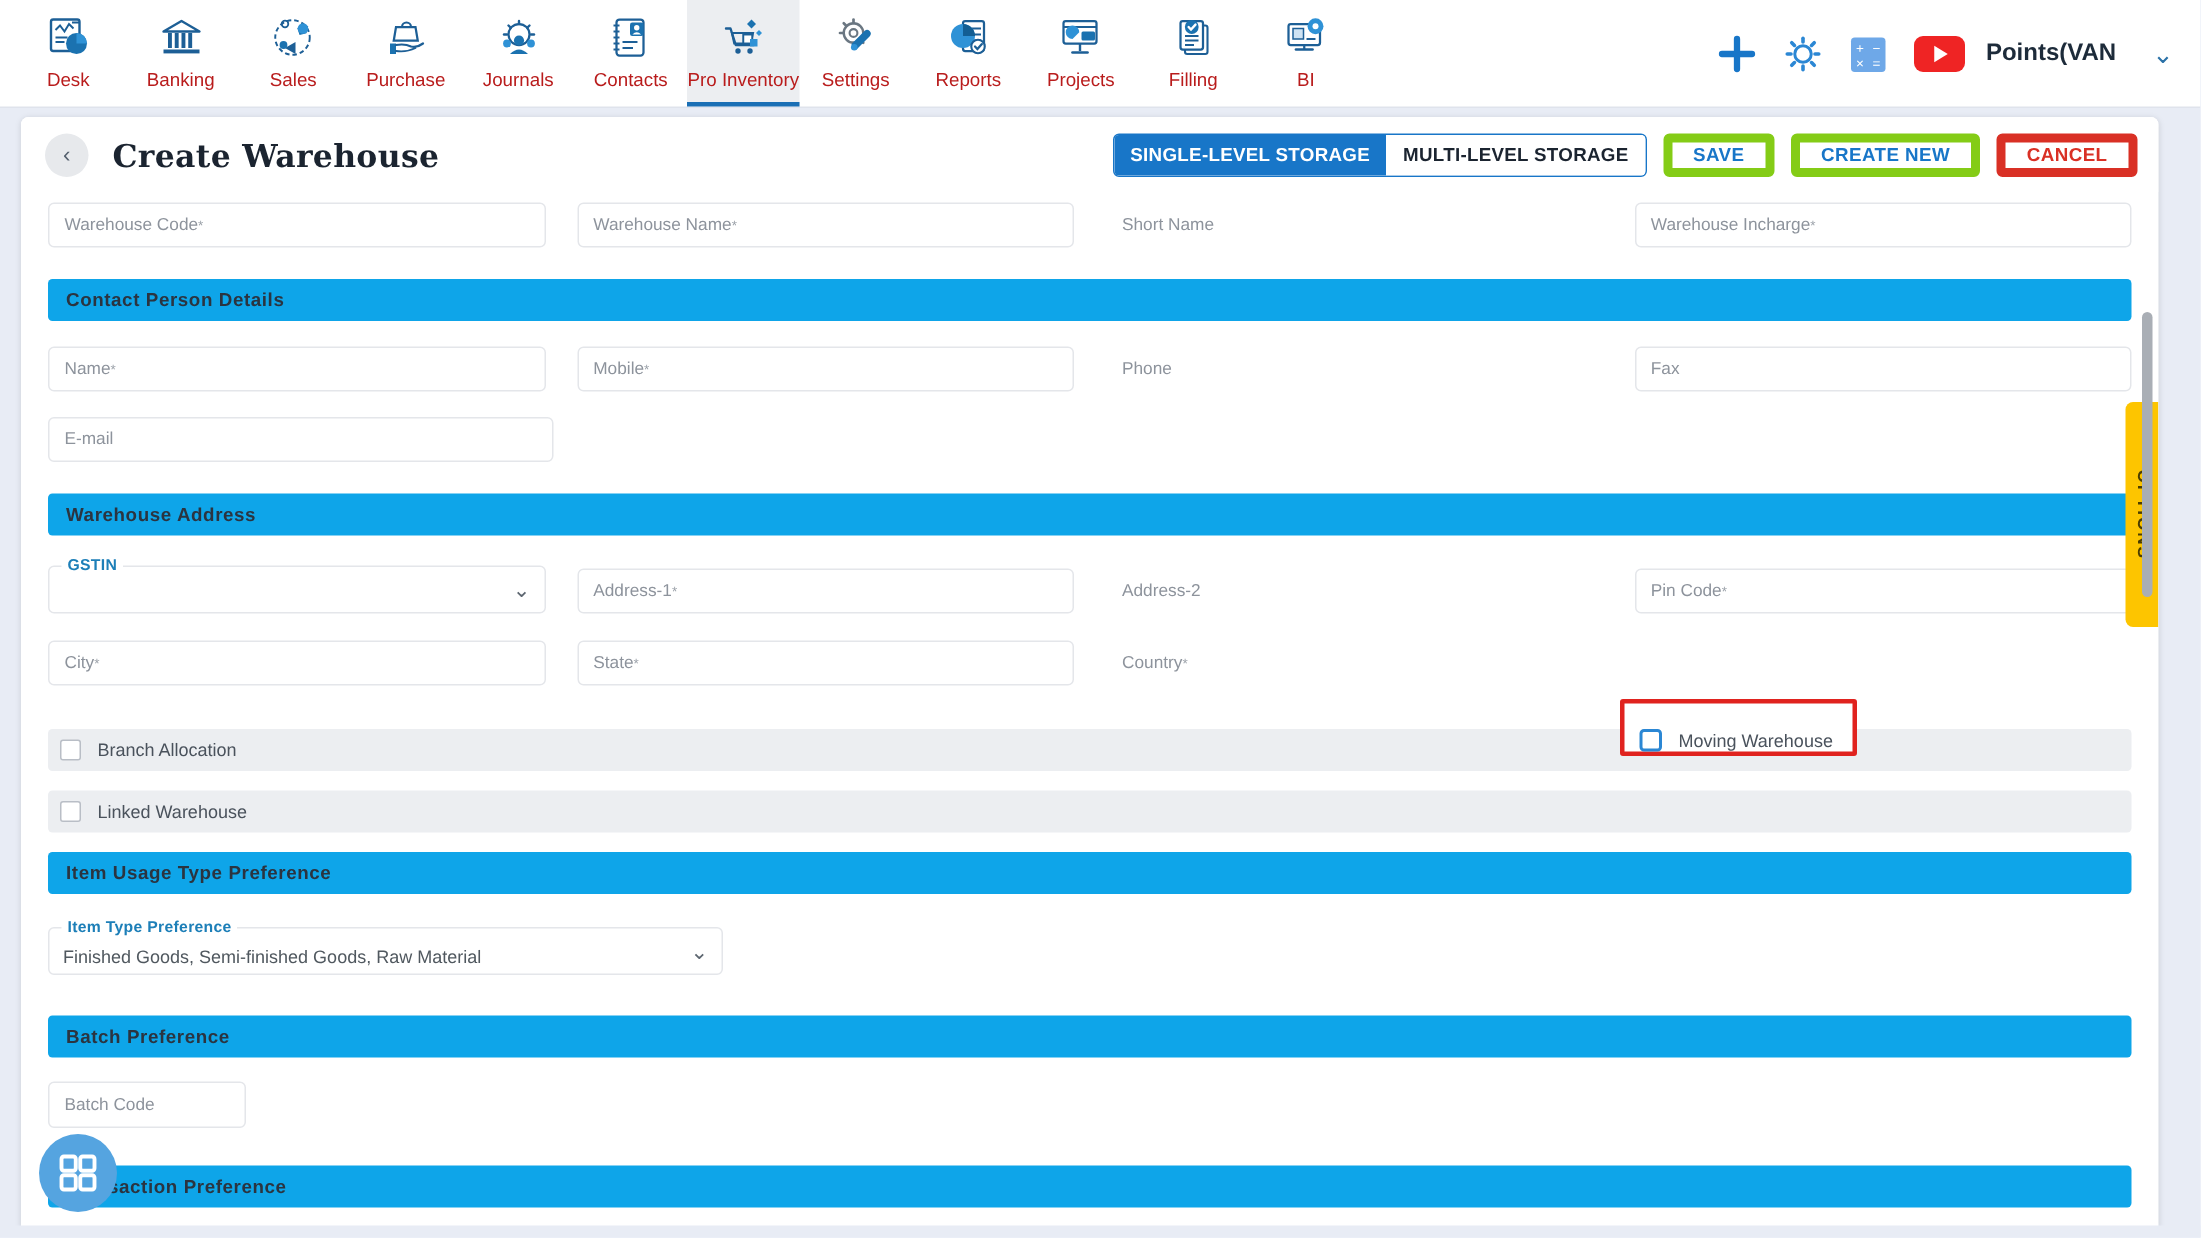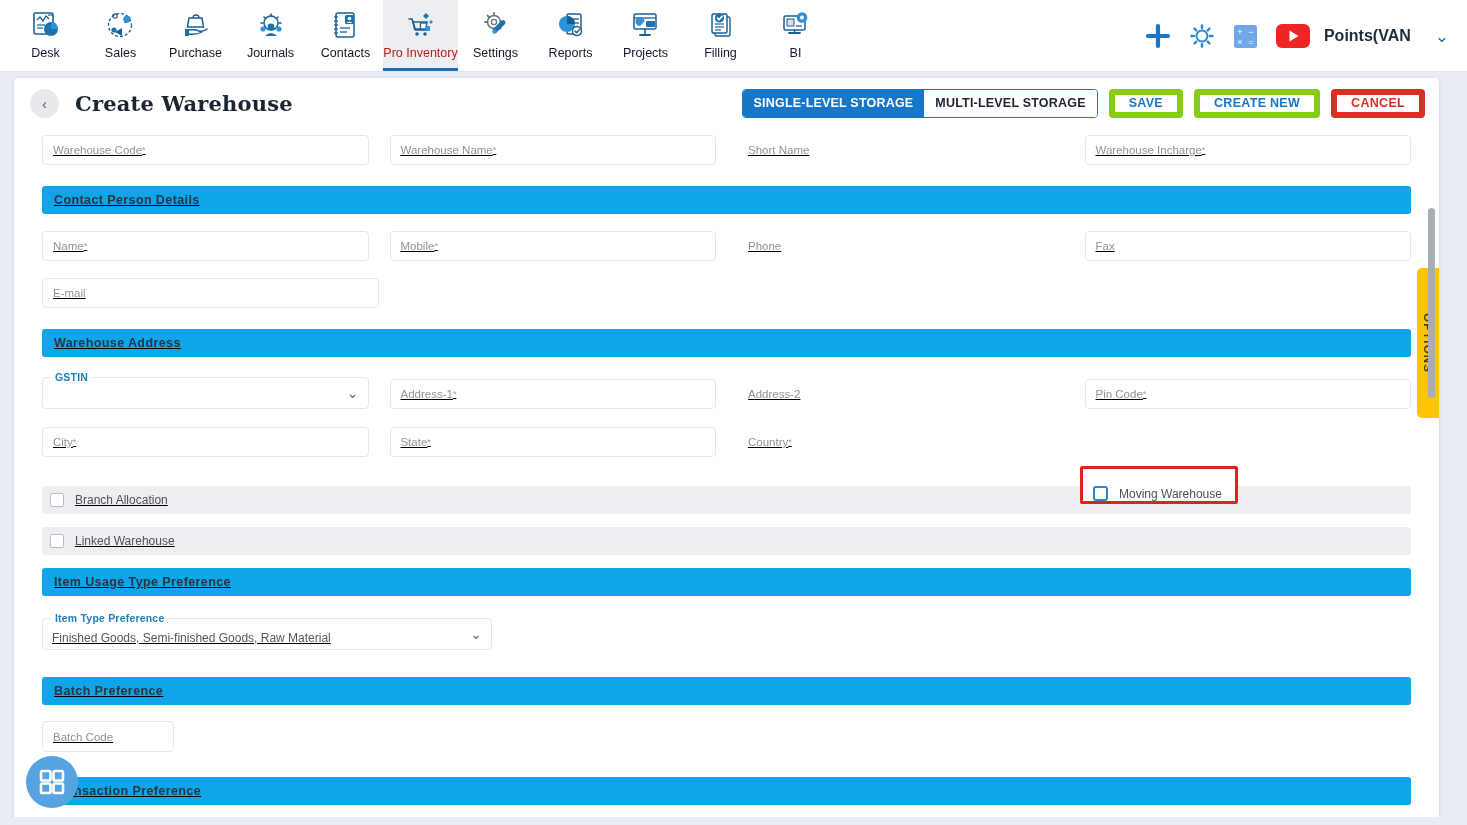--- a/index.html
+++ b/index.html
@@ -30,21 +30,21 @@
     padding-top: 7px;
     cursor: pointer;
     position: relative;
   }
   .nav-item .ni-icon {
     height: 38px; width: 42px;
     display: flex; align-items: center; justify-content: center;
   }
   .nav-item .ni-label {
     font-size: 12.5px;
-    color: #0f172a;
+    color: #b91c1c;
     margin-top: 2px;
     white-space: nowrap;
   }
   .nav-item.active { background: #eceef1; }
   .nav-item.active .ni-label { color: #b91c1c; }
   .nav-item.active::after {
     content: "";
     position: absolute; left: 0; right: 0; bottom: 0;
     height: 3px; background: #1a6fb5;
   }
@@ -122,22 +122,21 @@
     cursor: pointer;
     letter-spacing: .3px;
   }
   .obtn.danger { border-color: #d93025; color: #d93025; }
 
   
   .form-body {
     position: relative;
     height: 690px;
     overflow: hidden;
-    padding: 0 20px;
-    text-decoration: underline;
+    padding: 0 10px;
   }
   .row { display: flex; gap: 21px; padding: 0 8px; }
   .col { width: 337px; }
 
   .fld {
     height: 30px;
     border: 1px solid #e4e6ea;
     border-radius: 4px;
     background: #fff;
     display: flex;
@@ -285,20 +284,33 @@
           <line x1="6" y1="15" x2="14" y2="15" stroke="#1d5f96" stroke-width="1.2"></line>
           <line x1="6" y1="18" x2="12" y2="18" stroke="#1d5f96" stroke-width="1.2"></line>
           <line x1="17" y1="5" x2="22" y2="5" stroke="#1d5f96" stroke-width="1.2"></line>
           <circle cx="20" cy="19" r="7" fill="#1b72b0"></circle>
           <path d="M20 12 A7 7 0 0 1 27 19 L20 19 Z" fill="#2f92d6"></path>
         </svg>
       </span>
       <span class="ni-label">Desk</span>
     </div>
 
+    <div class="nav-item">
+      <span class="ni-icon">
+        <svg width="30" height="30" viewBox="0 0 30 30">
+          <path d="M15 4 L27 11 L3 11 Z" fill="none" stroke="#1d5f96" stroke-width="1.6" stroke-linejoin="round"></path>
+          <rect x="6" y="12" width="2.6" height="10" fill="#1d5f96"></rect>
+          <rect x="10.5" y="12" width="2.6" height="10" fill="#1d5f96"></rect>
+          <rect x="15" y="12" width="2.6" height="10" fill="#1d5f96"></rect>
+          <rect x="19.5" y="12" width="2.6" height="10" fill="#1d5f96"></rect>
+          <rect x="3" y="23" width="24" height="2.6" fill="#1d5f96"></rect>
+        </svg>
+      </span>
+      <span class="ni-label">Banking</span>
+    </div>
 
     <div class="nav-item">
       <span class="ni-icon">
         <svg width="30" height="30" viewBox="0 0 30 30">
           <circle cx="14" cy="15" r="11.5" fill="none" stroke="#1d5f96" stroke-width="1.3" stroke-dasharray="3 2"></circle>
           <path d="M20 6 l4.5 1.5 -1.2 4.6 -4.6 1.2 -1.5 -4.5 Z" fill="#1b72b0"></path>
           <circle cx="21" cy="9" r="3.5" fill="#2f92d6"></circle>
           <path d="M9 22 l7-4 v8 l-7-4z" fill="#1d5f96"></path>
           <circle cx="8" cy="20" r="2.6" fill="#1b72b0"></circle>
           <circle cx="9" cy="6" r="2.2" fill="none" stroke="#1d5f96" stroke-width="1.2"></circle>

